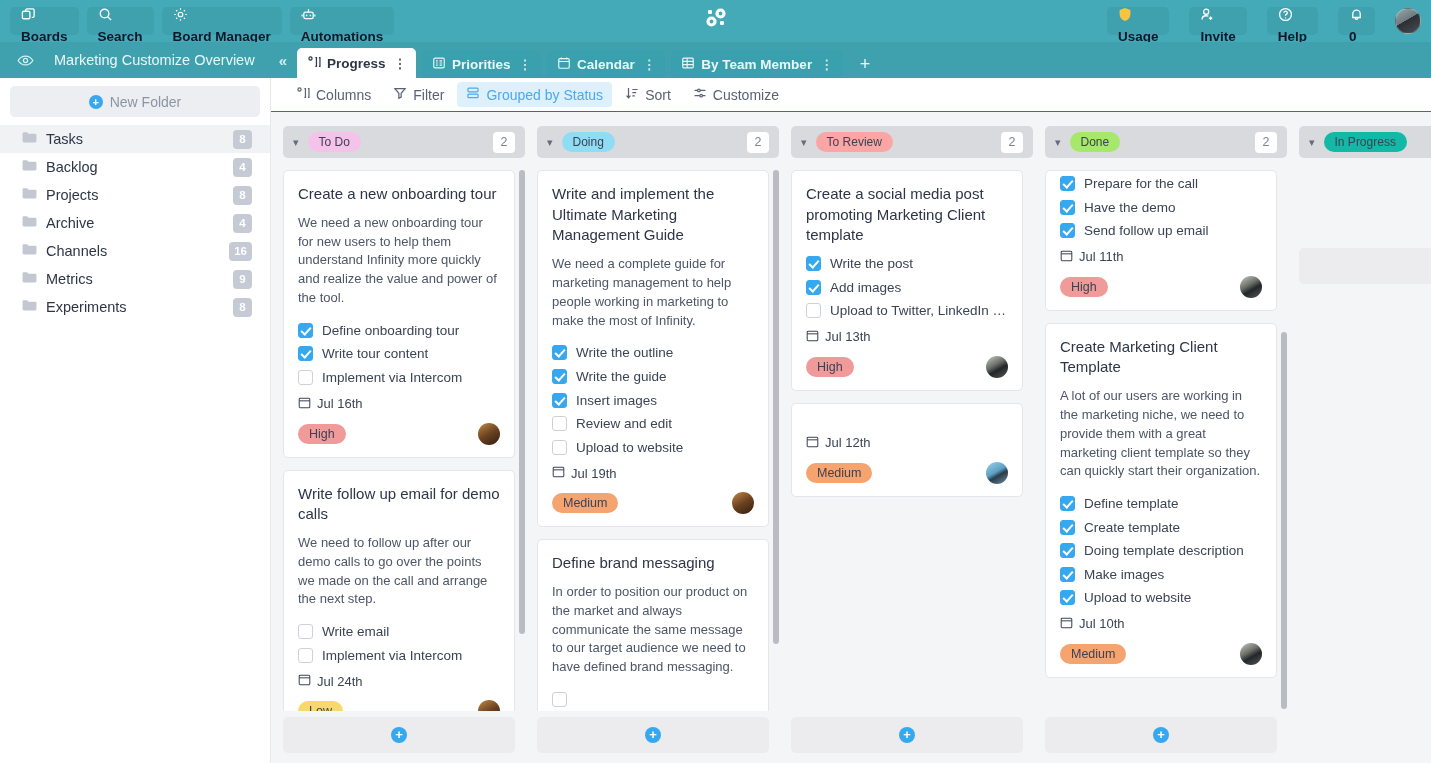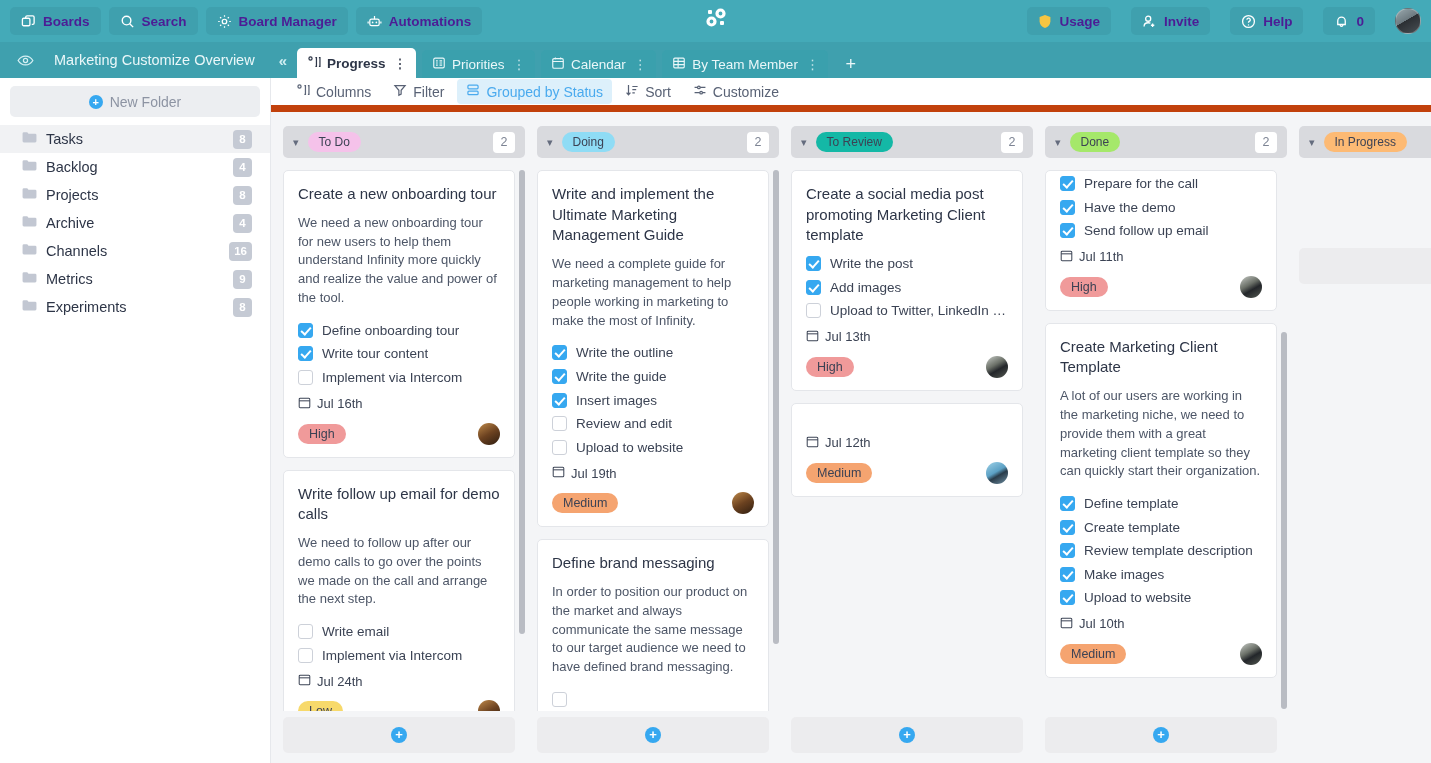--- a/index.html
+++ b/index.html
@@ -12,25 +12,26 @@
   }
 
   
   .topbar {
     height: 42px; background: #44aab8;
     display: flex; align-items: center;
     padding: 0 10px; gap: 8px;
     position: relative;
   }
   .tb-btn {
-    display: flex; align-items: center; gap: 7px;
-    background: #3fa0ae; color: #4c1d95;
+    display: flex; gap: 7px;
+    background: #3fa0ae; color: #0f172a;
     border-radius: 5px; height: 28px; padding: 0 11px;
     font-size: 13.5px; font-weight: bold; cursor: pointer;
     white-space: nowrap;
+    flex-direction: column;
   }
   .tb-btn svg { display: block; }
   .tb-right { margin-left: auto; display: flex; align-items: center; gap: 20px; }
   .logo {
     position: absolute; left: 50%; top: 50%;
     transform: translate(-50%,-50%);
   }
   .avatar {
     width: 26px; height: 26px; border-radius: 50%;
     background: linear-gradient(150deg,#9aa9ae 0%,#6d7a80 45%,#2b2f33 46%,#484f54 100%);
@@ -52,20 +53,21 @@
   .collapse {
     color: #cfeef2; font-size: 15px; font-weight: bold;
     padding: 0 10px; height: 36px; display:flex; align-items:center; cursor: pointer;
   }
   .tab {
     display: flex; align-items: center; gap: 6px;
     height: 28px; padding: 0 10px; margin-right: 6px;
     border-radius: 5px 5px 0 0; font-size: 13.5px;
     color: #eaf7f9; background: #3aa0ad; cursor: pointer;
     white-space: nowrap;
+    font-weight: bold;
   }
   .tab.active { background: #ffffff; color: #2d3547; height: 30px; font-weight: bold; }
   .tab .dots { font-size: 13px; letter-spacing: -0.5px; opacity: .8; margin-left: 2px;}
   .tab-add { color:#eaf7f9; font-size:18px; padding: 0 11px; height:28px; display:flex; align-items:center; cursor:pointer; }
 
   
   .body { display: flex; height: calc(763px - 42px - 36px); }
 
   
   .sidebar { width: 271px; background: #ffffff; border-right: 1px solid #e6e8ec; flex: none; padding-top: 8px;}
@@ -85,21 +87,21 @@
   .badge {
     min-width: 19px; height: 19px; border-radius: 4px; background: #c5cad4;
     color: #ffffff; font-size: 11.5px; font-weight: bold;
     display: flex; align-items: center; justify-content: center; padding: 0 5px;
   }
 
   
   .main { flex: 1; display: flex; flex-direction: column; background: #f4f5f7; min-width: 0;}
   .toolbar {
     height: 34px; display: flex; align-items: center; gap: 4px;
-    padding: 0 16px; background: #ffffff; border-bottom: 7px solid #c2410c;
+    padding: 0 16px; background: #ffffff; border-bottom: 1px solid #c2410c;
   }
   .tool {
     display: flex; align-items: center; gap: 6px; font-size: 14px;
     color: #596275; padding: 4px 9px; border-radius: 4px; cursor: pointer;
   }
   .tool.active { background: #ddf0fb; color: #4aaaee; }
 
   
   .board {
     flex: 1; display: flex; gap: 12px; padding: 14px 0 0 12px;
@@ -556,21 +558,21 @@
           </div>
         </div>
         <div class="add-card">
           <span class="plus-b">+</span>
         </div>
       </div>
 
       <div class="col">
         <div class="col-head">
           <span class="chev">▾</span>
-          <span class="status-pill" style="background:#14b8a6">To Review</span>
+          <span class="status-pill" style="background:#fca5a5">To Review</span>
           <span class="col-count">2</span>
         </div>
         <div class="col-scroll">
           <div class="col-inner">
             <div class="card">
               <div class="card-title">Create a social media post promoting Marketing Client template</div>
               <div class="chk-row">
                 <span class="chk on"></span>
                 <span class="chk-label">Write the post</span>
               </div>
@@ -658,21 +660,21 @@
               <div class="chk-row">
                 <span class="chk on"></span>
                 <span class="chk-label">Define template</span>
               </div>
               <div class="chk-row">
                 <span class="chk on"></span>
                 <span class="chk-label">Create template</span>
               </div>
               <div class="chk-row">
                 <span class="chk on"></span>
-                <span class="chk-label">Review template description</span>
+                <span class="chk-label">Doing template description</span>
               </div>
               <div class="chk-row">
                 <span class="chk on"></span>
                 <span class="chk-label">Make images</span>
               </div>
               <div class="chk-row">
                 <span class="chk on"></span>
                 <span class="chk-label">Upload to website</span>
               </div>
               <div class="date-row">
@@ -693,21 +695,21 @@
           </div>
         </div>
         <div class="add-card">
           <span class="plus-b">+</span>
         </div>
       </div>
 
       <div class="col">
         <div class="col-head">
           <span class="chev">▾</span>
-          <span class="status-pill" style="background:#fdba74">In Progress</span>
+          <span class="status-pill" style="background:#14b8a6">In Progress</span>
 
         </div>
         <div class="col-scroll">
           <div class="add-card partial-add" style="margin-top:78px">
             
           </div>
         </div>
       </div>
 
     </div>

